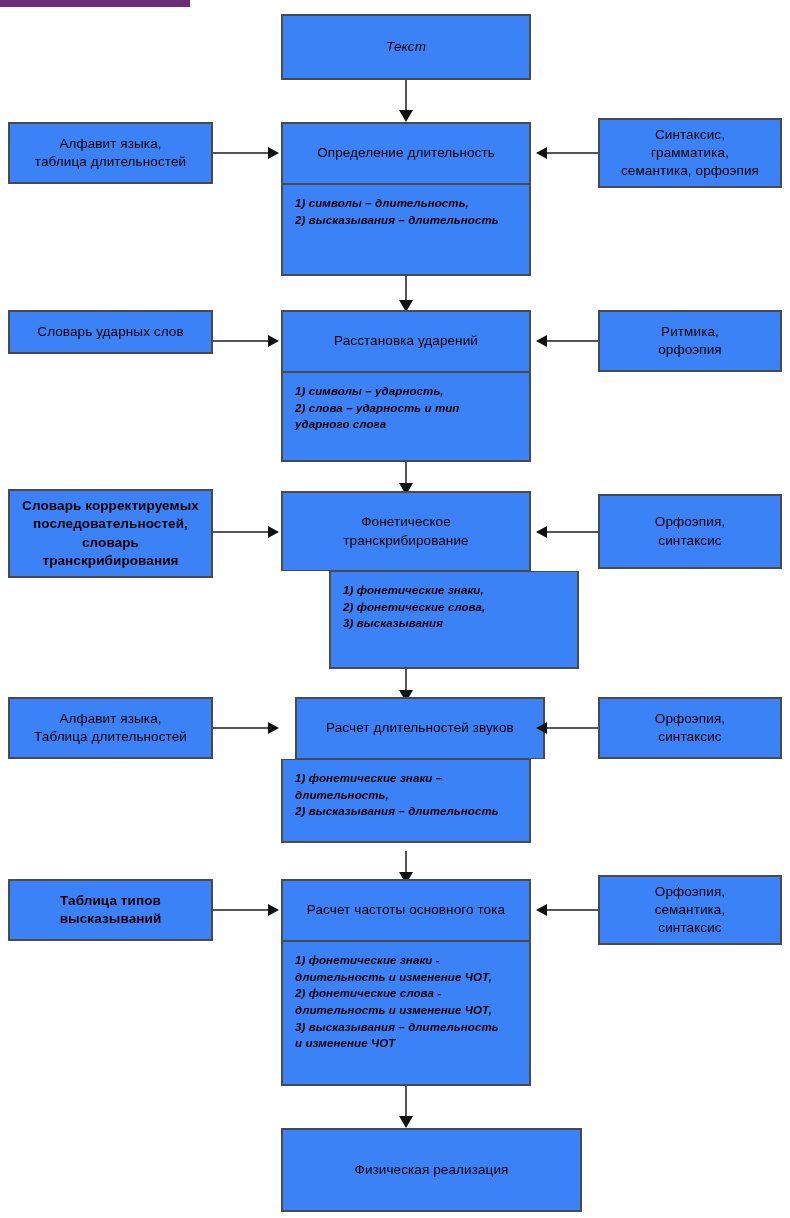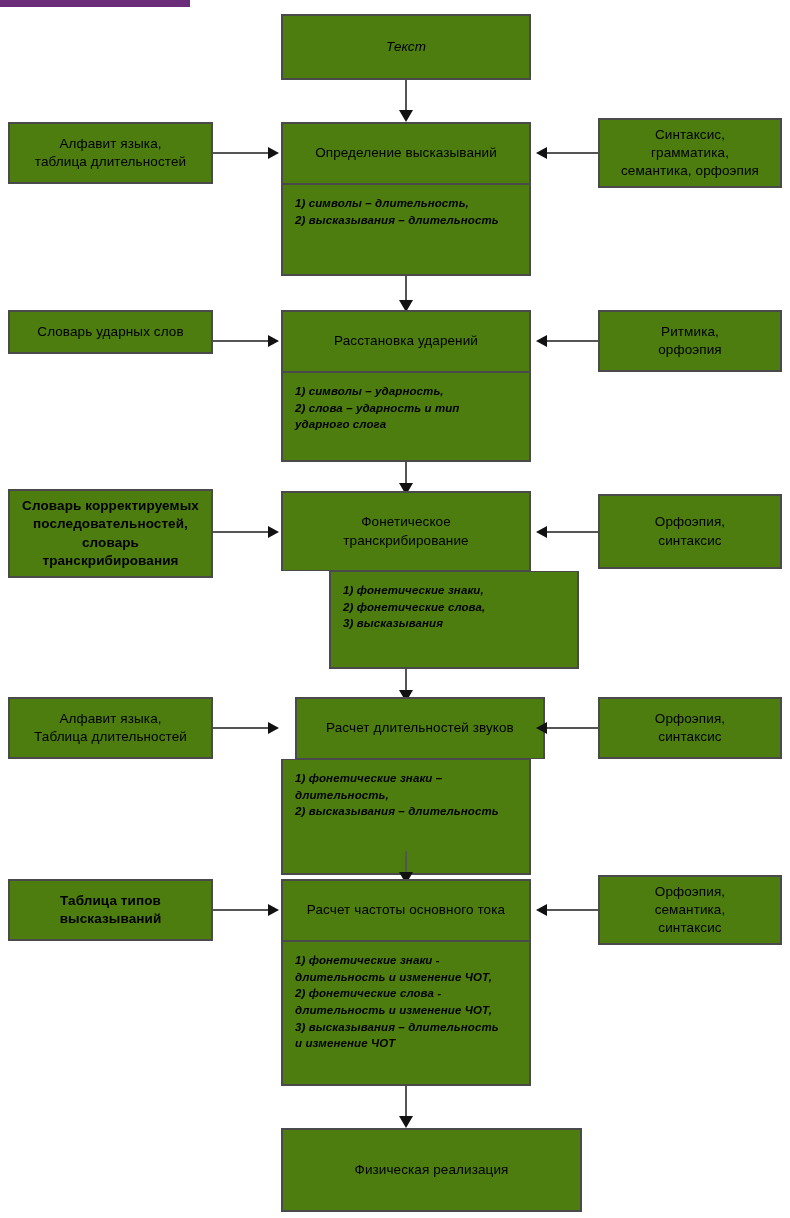--- a/index.html
+++ b/index.html
@@ -8,21 +8,21 @@
     font-family:"Liberation Sans","DejaVu Sans",sans-serif;
     color:#000;
   }
   .topbar{
     position:absolute;left:0;top:0;width:190px;height:7px;
     background:#6b2d7a;
   }
   .box{
     position:absolute;
     box-sizing:border-box;
-    background:#4d7c0f;
+    background:#3b82f6;
     border:2px solid #4a4a4a;
     display:flex;align-items:center;justify-content:center;
     text-align:center;
     font-size:13.5px;
     line-height:1.35;
     letter-spacing:.1px;
   }
   .box .lines{padding:2px 6px;width:100%;}
   .box.center-title{border-bottom-width:1px;}
   .box.center-detail{
@@ -69,21 +69,21 @@
 <div class="arrow-d" style="left:399px;top:110px;"></div>
 
 <div class="box" style="left:8px;top:122px;width:205px;height:62px;">
   <div class="lines" style="white-space:pre-line;">Алфавит языка,
 таблица длительностей</div>
 </div>
 <div class="hline" style="left:213px;top:152px;width:58px;"></div>
 <div class="arrow-r" style="left:268px;top:147px;"></div>
 
 <div class="box center-title" style="left:281px;top:122px;width:250px;height:62px;">
-  <div class="lines" style="white-space:pre-line;">Определение высказываний</div>
+  <div class="lines" style="white-space:pre-line;">Определение длительность</div>
 </div>
 <div class="box center-detail" style="left:281px;top:184px;width:250px;height:92px;">
   <div class="lines" style="white-space:pre-line;">1) символы – длительность,
 2) высказывания – длительность</div>
 </div>
 
 <div class="hline" style="left:541px;top:152px;width:57px;"></div>
 <div class="arrow-l" style="left:536px;top:147px;"></div>
 <div class="box" style="left:598px;top:118px;width:184px;height:70px;">
   <div class="lines" style="white-space:pre-line;">Синтаксис,
@@ -151,21 +151,21 @@
 <div class="box" style="left:8px;top:697px;width:205px;height:62px;">
   <div class="lines" style="white-space:pre-line;">Алфавит языка,
 Таблица длительностей</div>
 </div>
 <div class="hline" style="left:213px;top:727px;width:58px;"></div>
 <div class="arrow-r" style="left:268px;top:722px;"></div>
 
 <div class="box center-title" style="left:281px;top:697px;width:250px;height:62px;margin-left:14px;">
   <div class="lines" style="white-space:pre-line;">Расчет длительностей звуков</div>
 </div>
-<div class="box center-detail" style="left:281px;top:759px;width:250px;height:116px;">
+<div class="box center-detail" style="left:281px;top:759px;width:250px;height:84px;">
   <div class="lines" style="white-space:pre-line;">1) фонетические знаки –
 длительность,
 2) высказывания –  длительность</div>
 </div>
 
 <div class="hline" style="left:541px;top:727px;width:57px;"></div>
 <div class="arrow-l" style="left:536px;top:722px;"></div>
 <div class="box" style="left:598px;top:697px;width:184px;height:62px;">
   <div class="lines" style="white-space:pre-line;">Орфоэпия,
 синтаксис</div>

